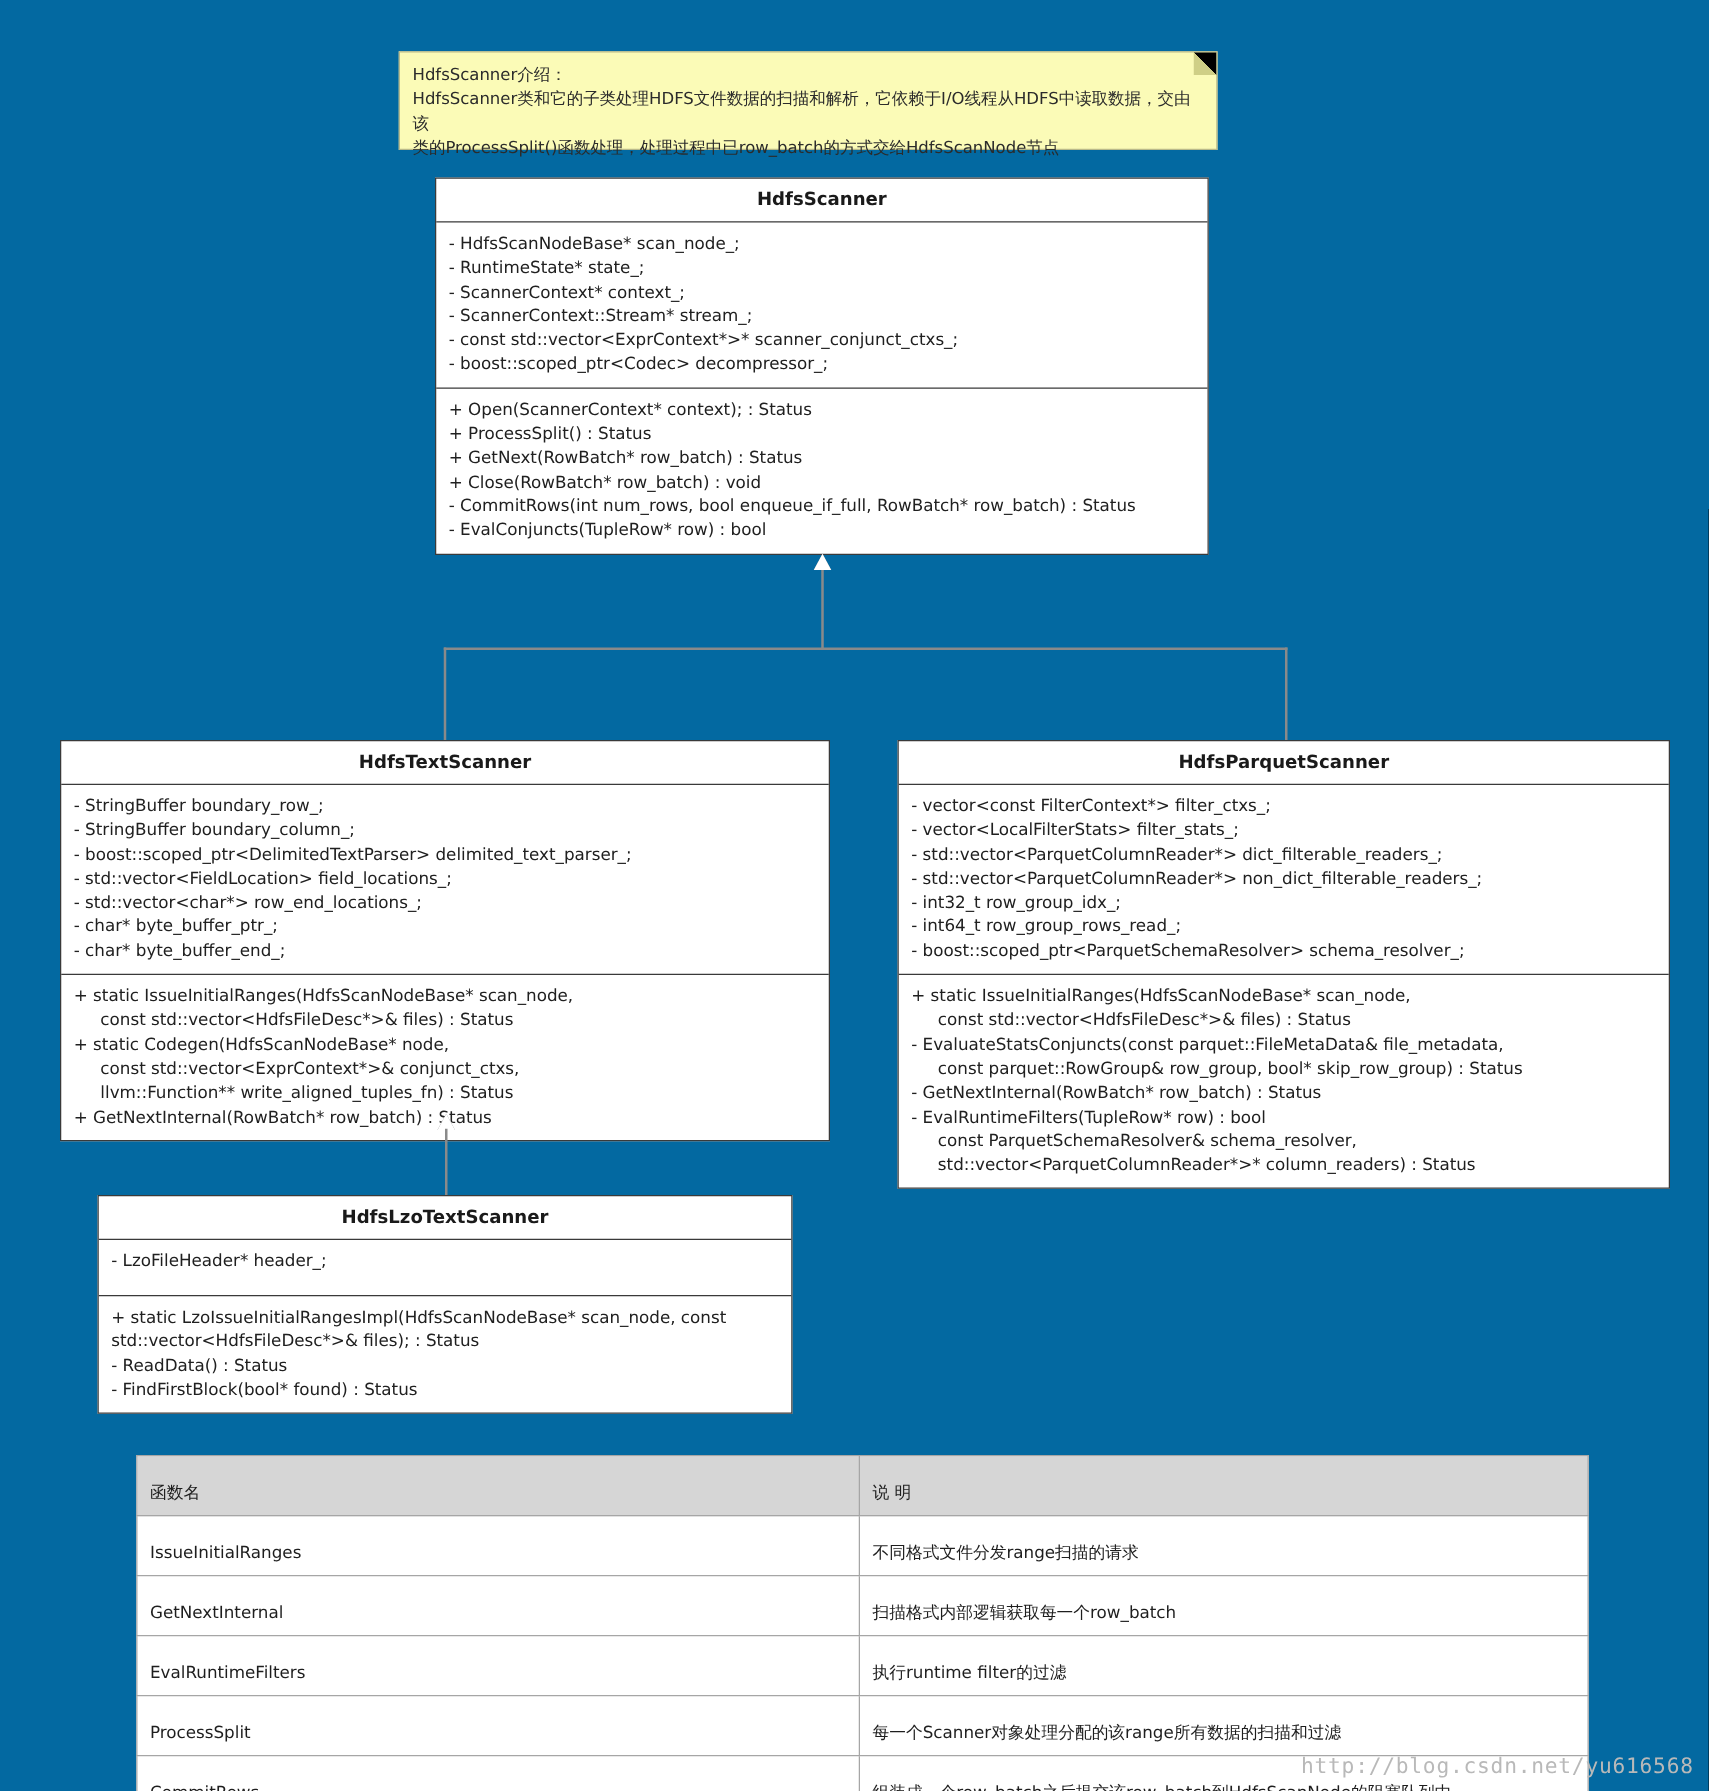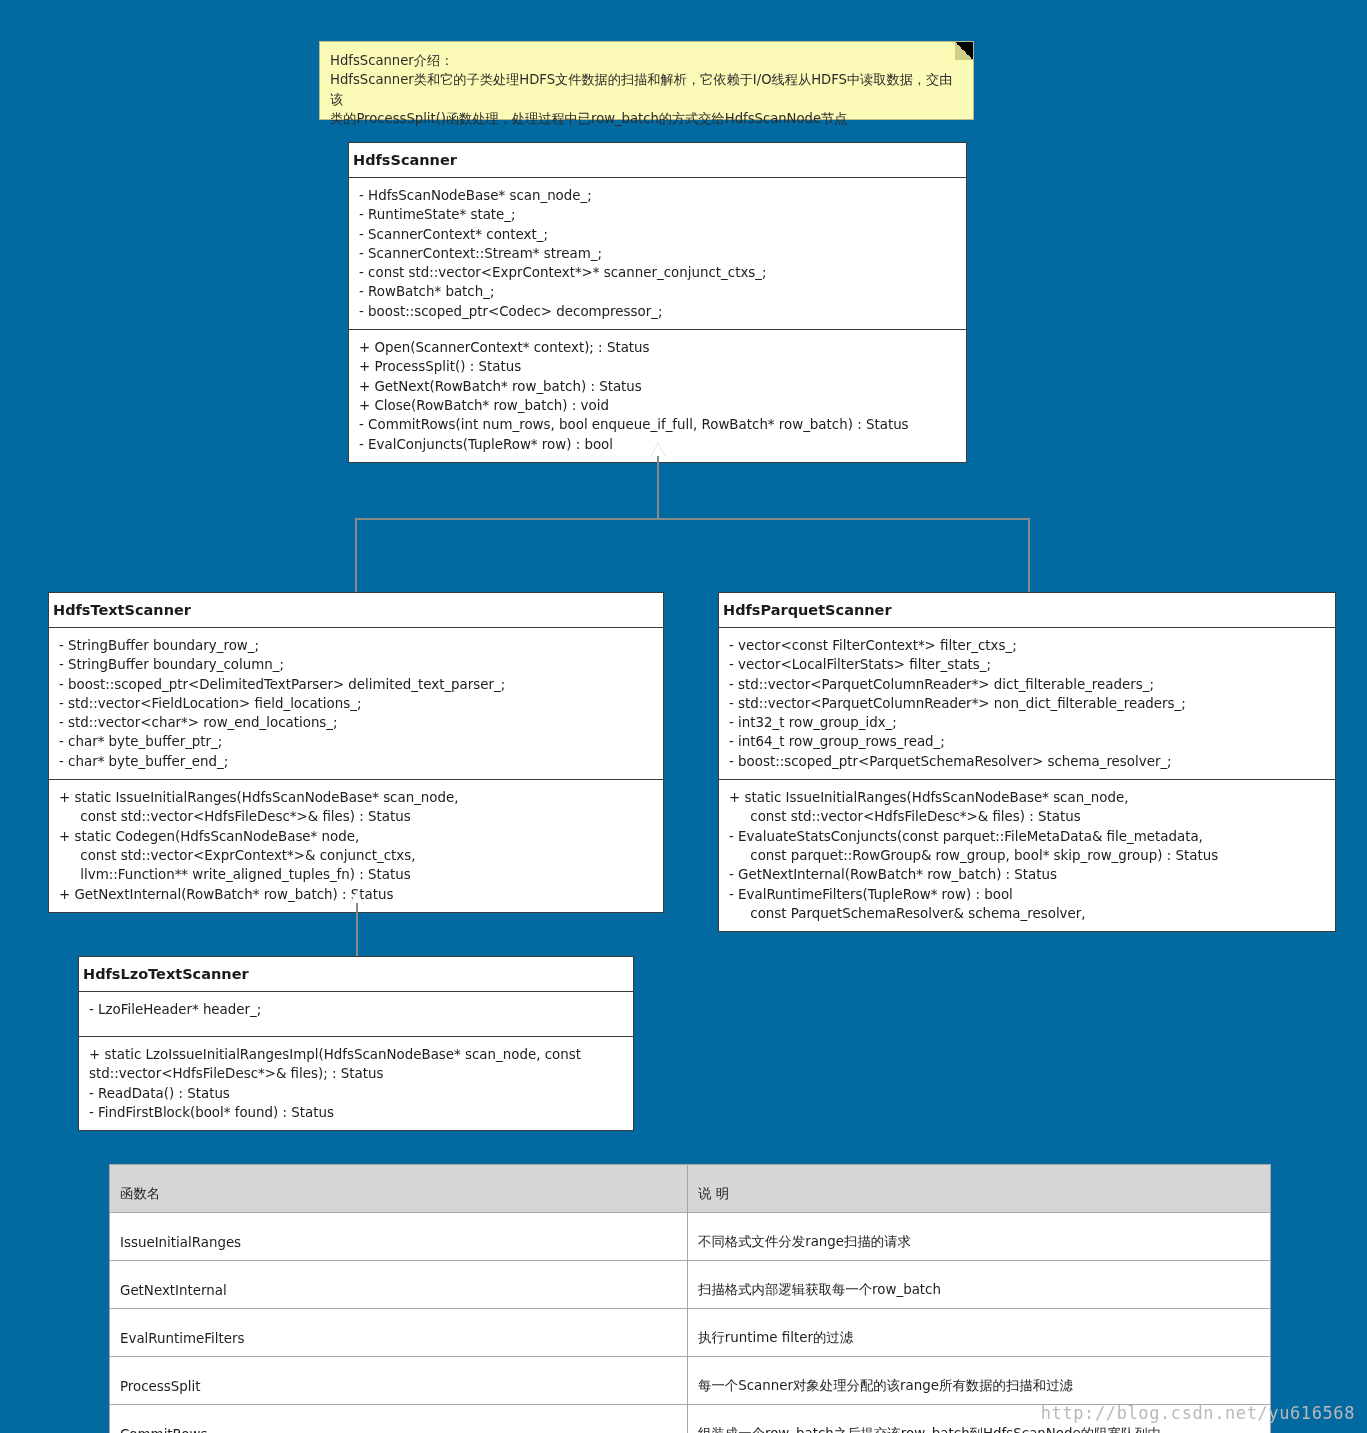--- a/index.html
+++ b/index.html
@@ -54,20 +54,21 @@
   }
 
   
   .uml {
     position: absolute;
     background: #ffffff;
     border: 1.4px solid #3a3a3a;
     box-sizing: border-box;
   }
   .uml-title {
+    text-align: center;
     font-weight: bold;
     font-size: 14.5px;
     color: #1a1a1a;
     padding: 9px 4px 9px 4px;
     border-bottom: 1.4px solid #3a3a3a;
     box-sizing: border-box;
     font-family: "DejaVu Sans", "Liberation Sans", sans-serif;
   }
   .uml-section {
     padding: 8px 8px 8px 10px;
@@ -160,21 +161,20 @@
   </div>
 
   <div class="uml" id="box-scanner">
     <div class="uml-title">HdfsScanner</div>
     <div class="uml-section">
       <div class="uml-line">- HdfsScanNodeBase* scan_node_;</div>
       <div class="uml-line">- RuntimeState* state_;</div>
       <div class="uml-line">- ScannerContext* context_;</div>
       <div class="uml-line">- ScannerContext::Stream* stream_;</div>
       <div class="uml-line">- const std::vector&lt;ExprContext*&gt;* scanner_conjunct_ctxs_;</div>
-      <div class="uml-line">- RowBatch* batch_;</div>
       <div class="uml-line">- boost::scoped_ptr&lt;Codec&gt; decompressor_;</div>
     </div>
     <div class="uml-section">
       <div class="uml-line">+ Open(ScannerContext* context); : Status</div>
       <div class="uml-line">+ ProcessSplit() : Status</div>
       <div class="uml-line">+ GetNext(RowBatch* row_batch) : Status</div>
       <div class="uml-line">+ Close(RowBatch* row_batch) : void</div>
       <div class="uml-line">- CommitRows(int num_rows, bool enqueue_if_full, RowBatch* row_batch) : Status</div>
       <div class="uml-line">- EvalConjuncts(TupleRow* row) : bool</div>
     </div>
@@ -219,20 +219,21 @@
       <div class="uml-line">- boost::scoped_ptr&lt;ParquetSchemaResolver&gt; schema_resolver_;</div>
     </div>
     <div class="uml-section">
       <div class="uml-line">+ static IssueInitialRanges(HdfsScanNodeBase* scan_node,</div>
       <div class="uml-line">     const std::vector&lt;HdfsFileDesc*&gt;&amp; files) : Status</div>
       <div class="uml-line">- EvaluateStatsConjuncts(const parquet::FileMetaData&amp; file_metadata,</div>
       <div class="uml-line">     const parquet::RowGroup&amp; row_group, bool* skip_row_group) : Status</div>
       <div class="uml-line">- GetNextInternal(RowBatch* row_batch) : Status</div>
       <div class="uml-line">- EvalRuntimeFilters(TupleRow* row) : bool</div>
       <div class="uml-line">     const ParquetSchemaResolver&amp; schema_resolver,</div>
+      <div class="uml-line">     std::vector&lt;ParquetColumnReader*&gt;* column_readers) : Status</div>
     </div>
   </div>
 
   <div class="arrow-up" style="left:350px; top:891px;"></div>
   <div class="conn conn-v" style="left:356px; top:903px; height:53px;"></div>
 
   <div class="uml" id="box-lzo">
     <div class="uml-title">HdfsLzoTextScanner</div>
     <div class="uml-section lzo-attrs">
       <div class="uml-line">- LzoFileHeader* header_;</div>

